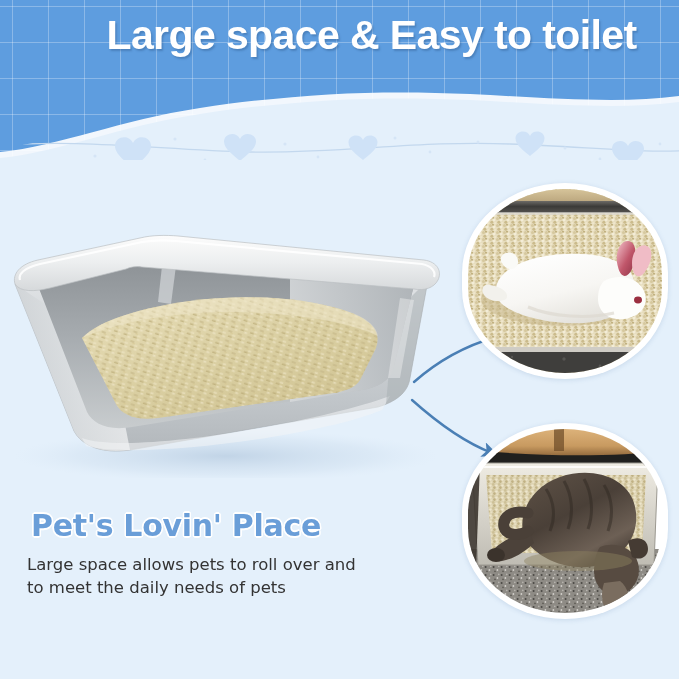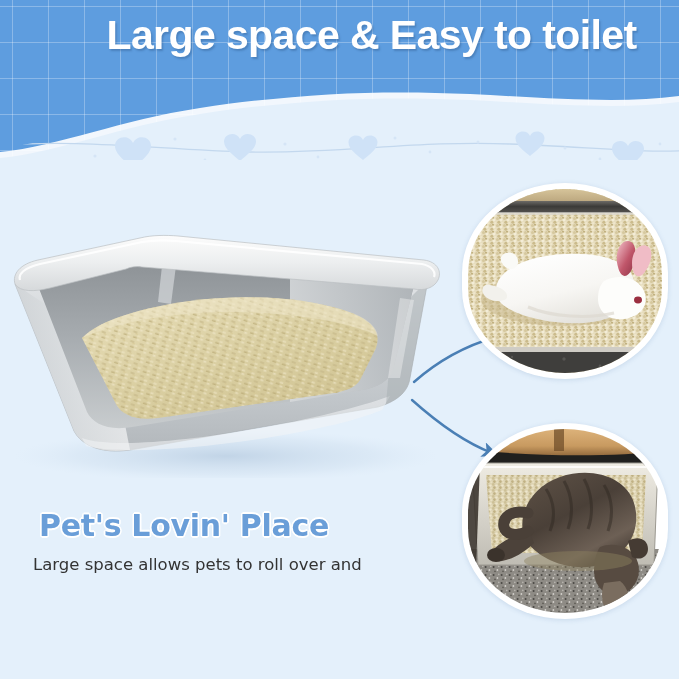--- a/index.html
+++ b/index.html
@@ -95,35 +95,35 @@
     position: absolute;
     left: 27px;
     top: 508px;
     width: 420px;
   }
   .copy-heading {
     font-size: 30px;
     font-weight: bold;
     color: #6a9ed8;
     letter-spacing: -0.3px;
-    margin: 0 0 10px 12px;
+    margin: 0 0 10px 4px;
     font-family: "DejaVu Sans", sans-serif;
     text-shadow:
        1.6px 0 0 #ffffff, -1.6px 0 0 #ffffff,
        0 1.6px 0 #ffffff, 0 -1.6px 0 #ffffff,
        1.2px 1.2px 0 #ffffff, -1.2px 1.2px 0 #ffffff,
        1.2px -1.2px 0 #ffffff, -1.2px -1.2px 0 #ffffff;
     white-space: nowrap;
   }
   .copy-body {
     font-size: 16.5px;
     line-height: 1.42;
     color: #333333;
     font-family: "DejaVu Sans", sans-serif;
-    margin: 6px;
+    margin: 0;
   }
   .copy-body span { display: block; white-space: nowrap; }
 
   
   .arrows {
     position: absolute;
     left: 400px; top: 325px;
     width: 140px; height: 145px;
     pointer-events: none;
   }
@@ -430,16 +430,17 @@
 
         <ellipse cx="110" cy="132" rx="54" ry="10" fill="#8d825f" opacity="0.45"></ellipse>
       </svg>
     </div>
   </div>
 
   <div class="copy-block">
     <div class="copy-heading">Pet's Lovin' Place</div>
     <div class="copy-body">
       <span>Large space allows pets to roll over and</span>
+      <span>to meet the daily needs of pets</span>
     </div>
   </div>
 
 </div>
 
 </body></html>

